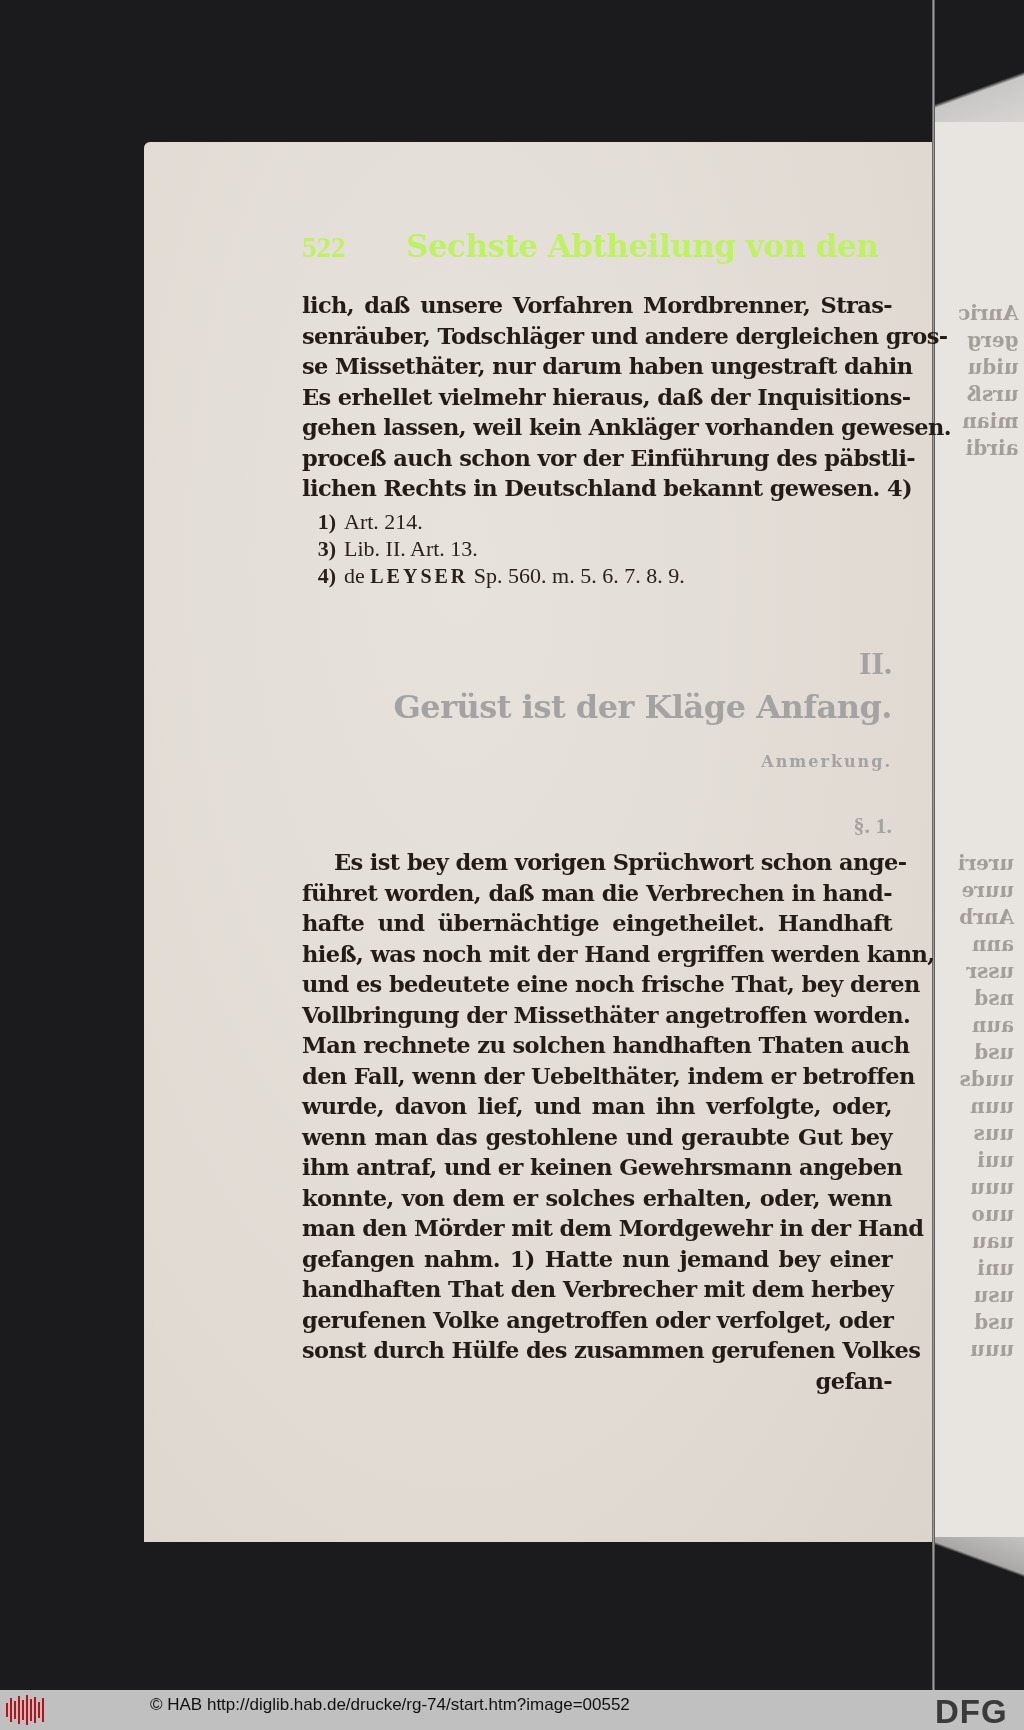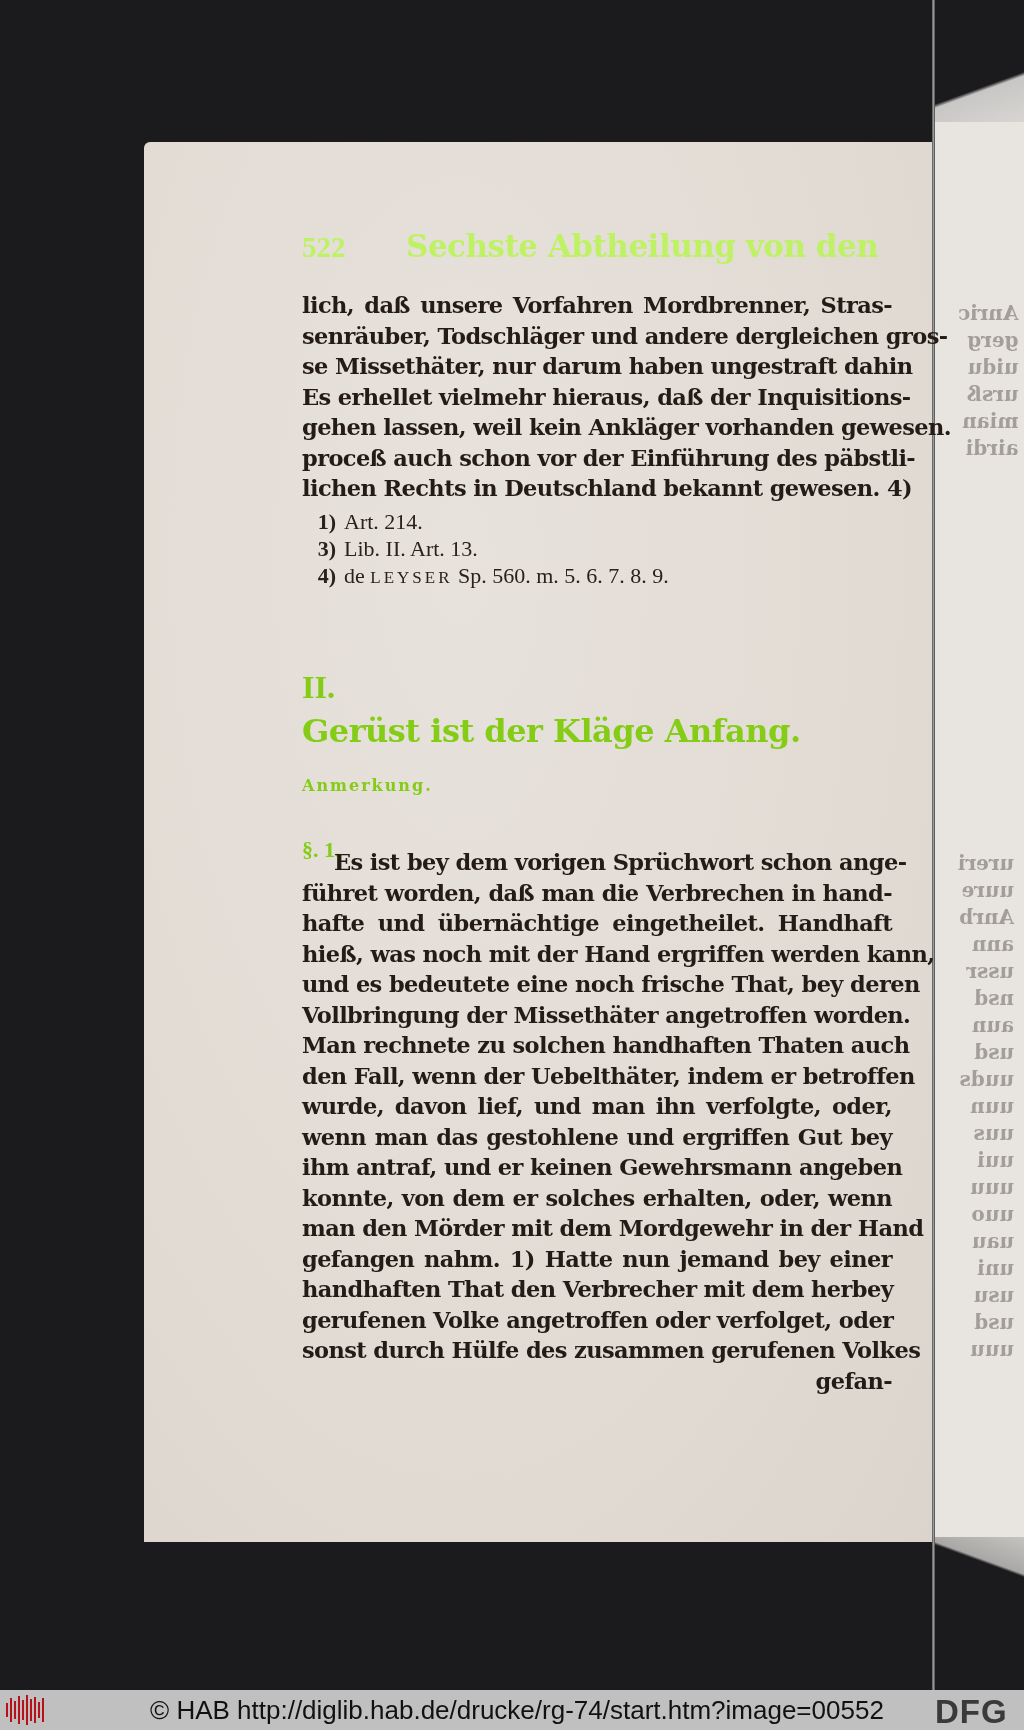--- a/index.html
+++ b/index.html
@@ -54,34 +54,34 @@
   .line {
     height:30.5px; line-height:30.5px; font-size:22.5px; white-space:nowrap;
     text-align:justify; text-align-last:justify; letter-spacing:-0.6px;
   }
   .line.last { text-align-last:left; }
   .line.indent { padding-left:32px;margin-top:7px; }
   .line.right { text-align:right; text-align-last:right; }
   .fn-block { position:absolute; left:302px; color:#2a211c; font-family:"Liberation Serif", serif; }
   .fn { height:27px; line-height:27px; font-size:22px; white-space:nowrap; }
   .fn .num { display:inline-block; width:34px; text-align:right; padding-right:8px; font-weight:bold; }
-  .smallcaps { font-variant:small-caps; letter-spacing:3px; font-weight:normal; font-size:17px;text-align:center; }
-  .center { position:absolute; left:302px; width:590px; text-align:left; color:#84cc16;margin-top:24px; }
+  .smallcaps { font-variant:small-caps; letter-spacing:3px; font-weight:bold; font-size:20px;text-align:center; }
+  .center { position:absolute; left:302px; width:590px; text-align:right; color:#a3a3a3; }
   .sec-num { top:645px; font-family:"Liberation Serif", serif; font-size:32px; font-weight:bold; }
   .sec-title { top:688px; font-family:"DejaVu Serif", serif; font-size:32px; font-weight:bold; letter-spacing:-0.5px; }
   .sec-sub { top:752px; font-family:"DejaVu Serif", serif; font-size:16px; font-weight:bold; letter-spacing:2px; }
   .para-mark { top:813px; font-family:"Liberation Serif", serif; font-size:22px; font-weight:bold; }
   .footer {
     position:absolute; left:0; top:1690px; width:1024px; height:40px; background:#c0c0c0;
     display:flex; align-items:center;
   }
   .hab-logo { position:absolute; left:6px; top:5px; width:42px; height:30px; display:flex; gap:2px; align-items:center; }
   .hab-logo span { display:block; width:2px; background:#b5121b; }
   .footer-text {
-    position:absolute; left:150px; top:5px; font-family:"Liberation Sans", sans-serif; font-size:26px; color:#111; white-space:nowrap;text-align:right;
+    position:absolute; left:150px; top:5px; font-family:"Liberation Sans", sans-serif; font-size:17px; color:#111; white-space:nowrap;text-align:right;
   }
   .dfg-logo {
     position:absolute; left:935px; top:3px; font-family:"Liberation Sans", sans-serif; font-weight:bold;
     font-size:33px; color:#3a3a3a; letter-spacing:1px;
   }
 </style>
 </head>
 <body>
 
 <div class="scan-bg"></div>
@@ -154,21 +154,21 @@
 <div class="text-block" style="top:840px;">
   <div class="line indent">Es ist bey dem vorigen Sprüchwort schon ange-</div>
   <div class="line">führet worden, daß man die Verbrechen in hand-</div>
   <div class="line">hafte und übernächtige eingetheilet.    Handhaft</div>
   <div class="line">hieß, was noch mit der Hand ergriffen werden kann,</div>
   <div class="line">und es bedeutete eine noch frische That, bey deren</div>
   <div class="line">Vollbringung der Missethäter angetroffen worden.</div>
   <div class="line">Man rechnete zu solchen handhaften Thaten auch</div>
   <div class="line">den Fall, wenn der Uebelthäter, indem er betroffen</div>
   <div class="line">wurde, davon lief, und man ihn verfolgte, oder,</div>
-  <div class="line">wenn man das gestohlene und ergriffen Gut bey</div>
+  <div class="line">wenn man das gestohlene und geraubte Gut bey</div>
   <div class="line">ihm antraf, und er keinen Gewehrsmann angeben</div>
   <div class="line">konnte, von dem er solches erhalten, oder, wenn</div>
   <div class="line">man den Mörder mit dem Mordgewehr in der Hand</div>
   <div class="line">gefangen nahm. 1)    Hatte nun jemand bey einer</div>
   <div class="line">handhaften That den Verbrecher mit dem herbey</div>
   <div class="line">gerufenen Volke angetroffen oder verfolget, oder</div>
   <div class="line">sonst durch Hülfe des zusammen gerufenen Volkes</div>
   <div class="line right">gefan-</div>
 </div>
 

